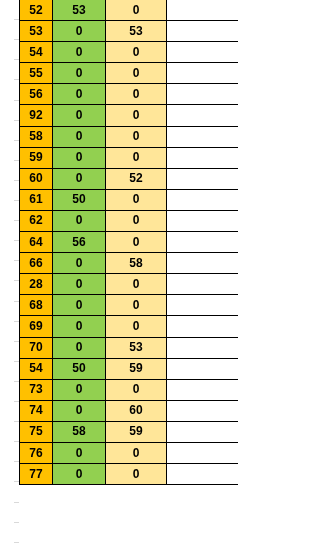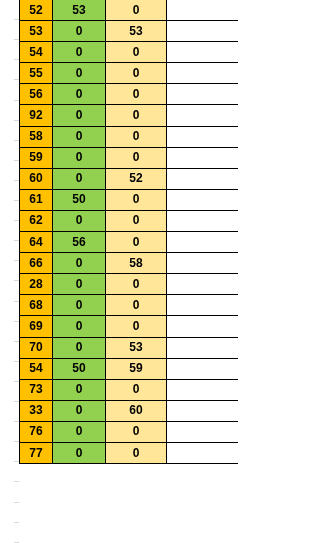--- a/index.html
+++ b/index.html
@@ -220,23 +220,29 @@
           <td class="col-b">59</td>
           <td class="col-empty"></td>
         </tr>
         <tr>
           <td class="col-index">73</td>
           <td class="col-a">0</td>
           <td class="col-b">0</td>
           <td class="col-empty"></td>
         </tr>
         <tr>
-          <td class="col-index">33</td>
+          <td class="col-index">74</td>
           <td class="col-a">0</td>
           <td class="col-b">60</td>
+          <td class="col-empty"></td>
+        </tr>
+        <tr>
+          <td class="col-index">75</td>
+          <td class="col-a">58</td>
+          <td class="col-b">59</td>
           <td class="col-empty"></td>
         </tr>
         <tr>
           <td class="col-index">76</td>
           <td class="col-a">0</td>
           <td class="col-b">0</td>
           <td class="col-empty"></td>
         </tr>
         <tr>
           <td class="col-index">77</td>

